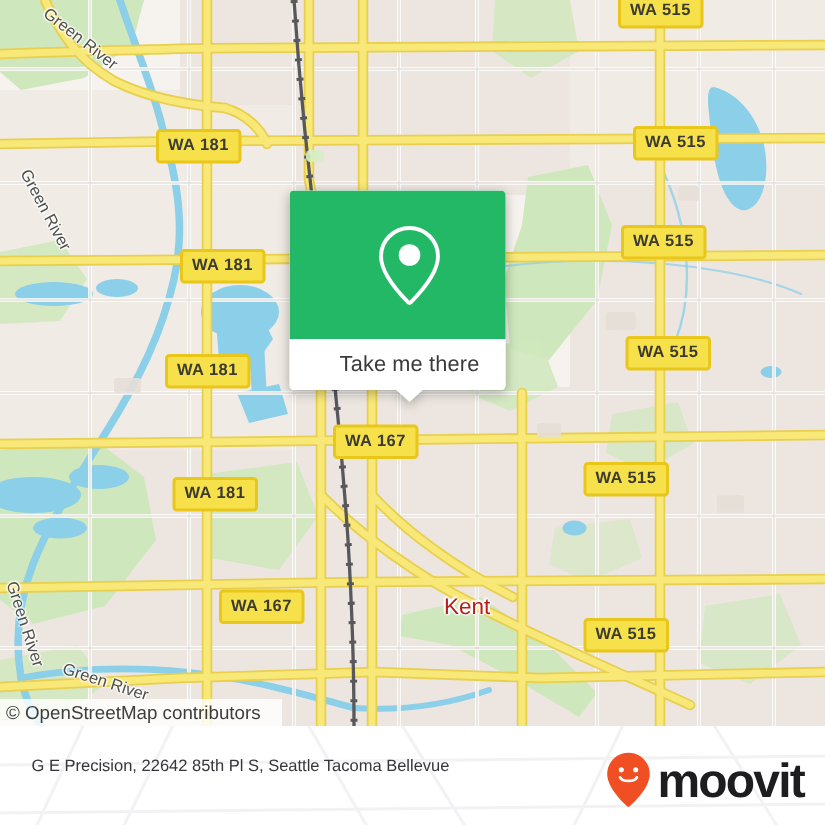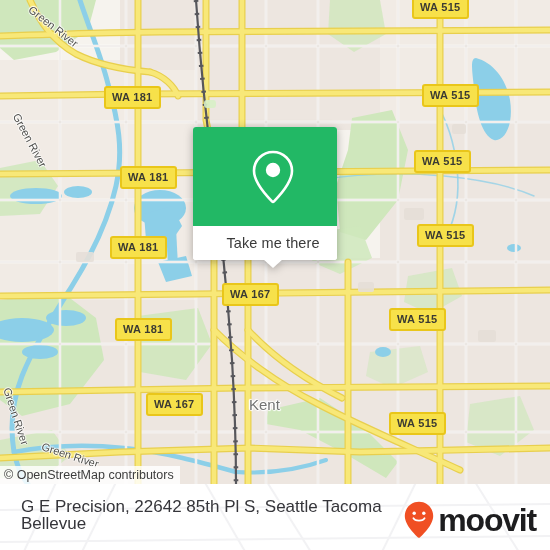--- a/index.html
+++ b/index.html
@@ -52,28 +52,29 @@
     line-height: 14px;
     padding: 2px 6px 3px 6px;
     white-space: nowrap;
     box-sizing: border-box;
     text-align: center;
   }
 
   
   .place-label {
     position: absolute;
-    color: #737373;
+    color: #b91c1c;
     font-family: "Liberation Sans", sans-serif;
     font-size: 15px;
     white-space: nowrap;
     text-shadow:
        1.2px 0 1px #fff, -1.2px 0 1px #fff,
        0 1.2px 1px #fff, 0 -1.2px 1px #fff,
        1px 1px 1px #fff, -1px -1px 1px #fff;
+    margin-left: 47px;
   }
   .river-label {
     position: absolute;
     color: #4f4f4c;
     font-family: "Liberation Sans", sans-serif;
     font-size: 11px;
     white-space: nowrap;
     text-shadow:
        1px 0 1px #fff, -1px 0 1px #fff,
        0 1px 1px #fff, 0 -1px 1px #fff;
@@ -130,21 +131,21 @@
     border-right: 10px solid transparent;
     border-top: 9px solid #ffffff;
   }
 
   
   #osm-attribution {
     position: absolute;
     left: 0;
     top: 466px;
     height: 18px;
-    padding: 0 6px 0 4px;
+    padding: 0 14px 0 4px;
     display: flex;
     align-items: center;
     background: rgba(255,255,255,0.82);
     color: #3d3d3d;
     font-family: "Liberation Sans", sans-serif;
     font-size: 12.5px;
     white-space: nowrap;
   }
 
   
@@ -163,22 +164,22 @@
     width: 550px; height: 66px;
     opacity: 1;
   }
   #footer-title {
     position: absolute;
     left: 21px;
     top: 14px;
     width: 390px;
     color: #35353a;
     font-family: "Liberation Sans", sans-serif;
-    font-size: 17px;
-    line-height: 17px;
+    font-size: 11px;
+    line-height: 26px;
   }
   #brand {
     position: absolute;
     right: 14px;
     top: 17px;
     display: flex;
     align-items: center;
     gap: 4px;
   }
   #brand-wordmark {

